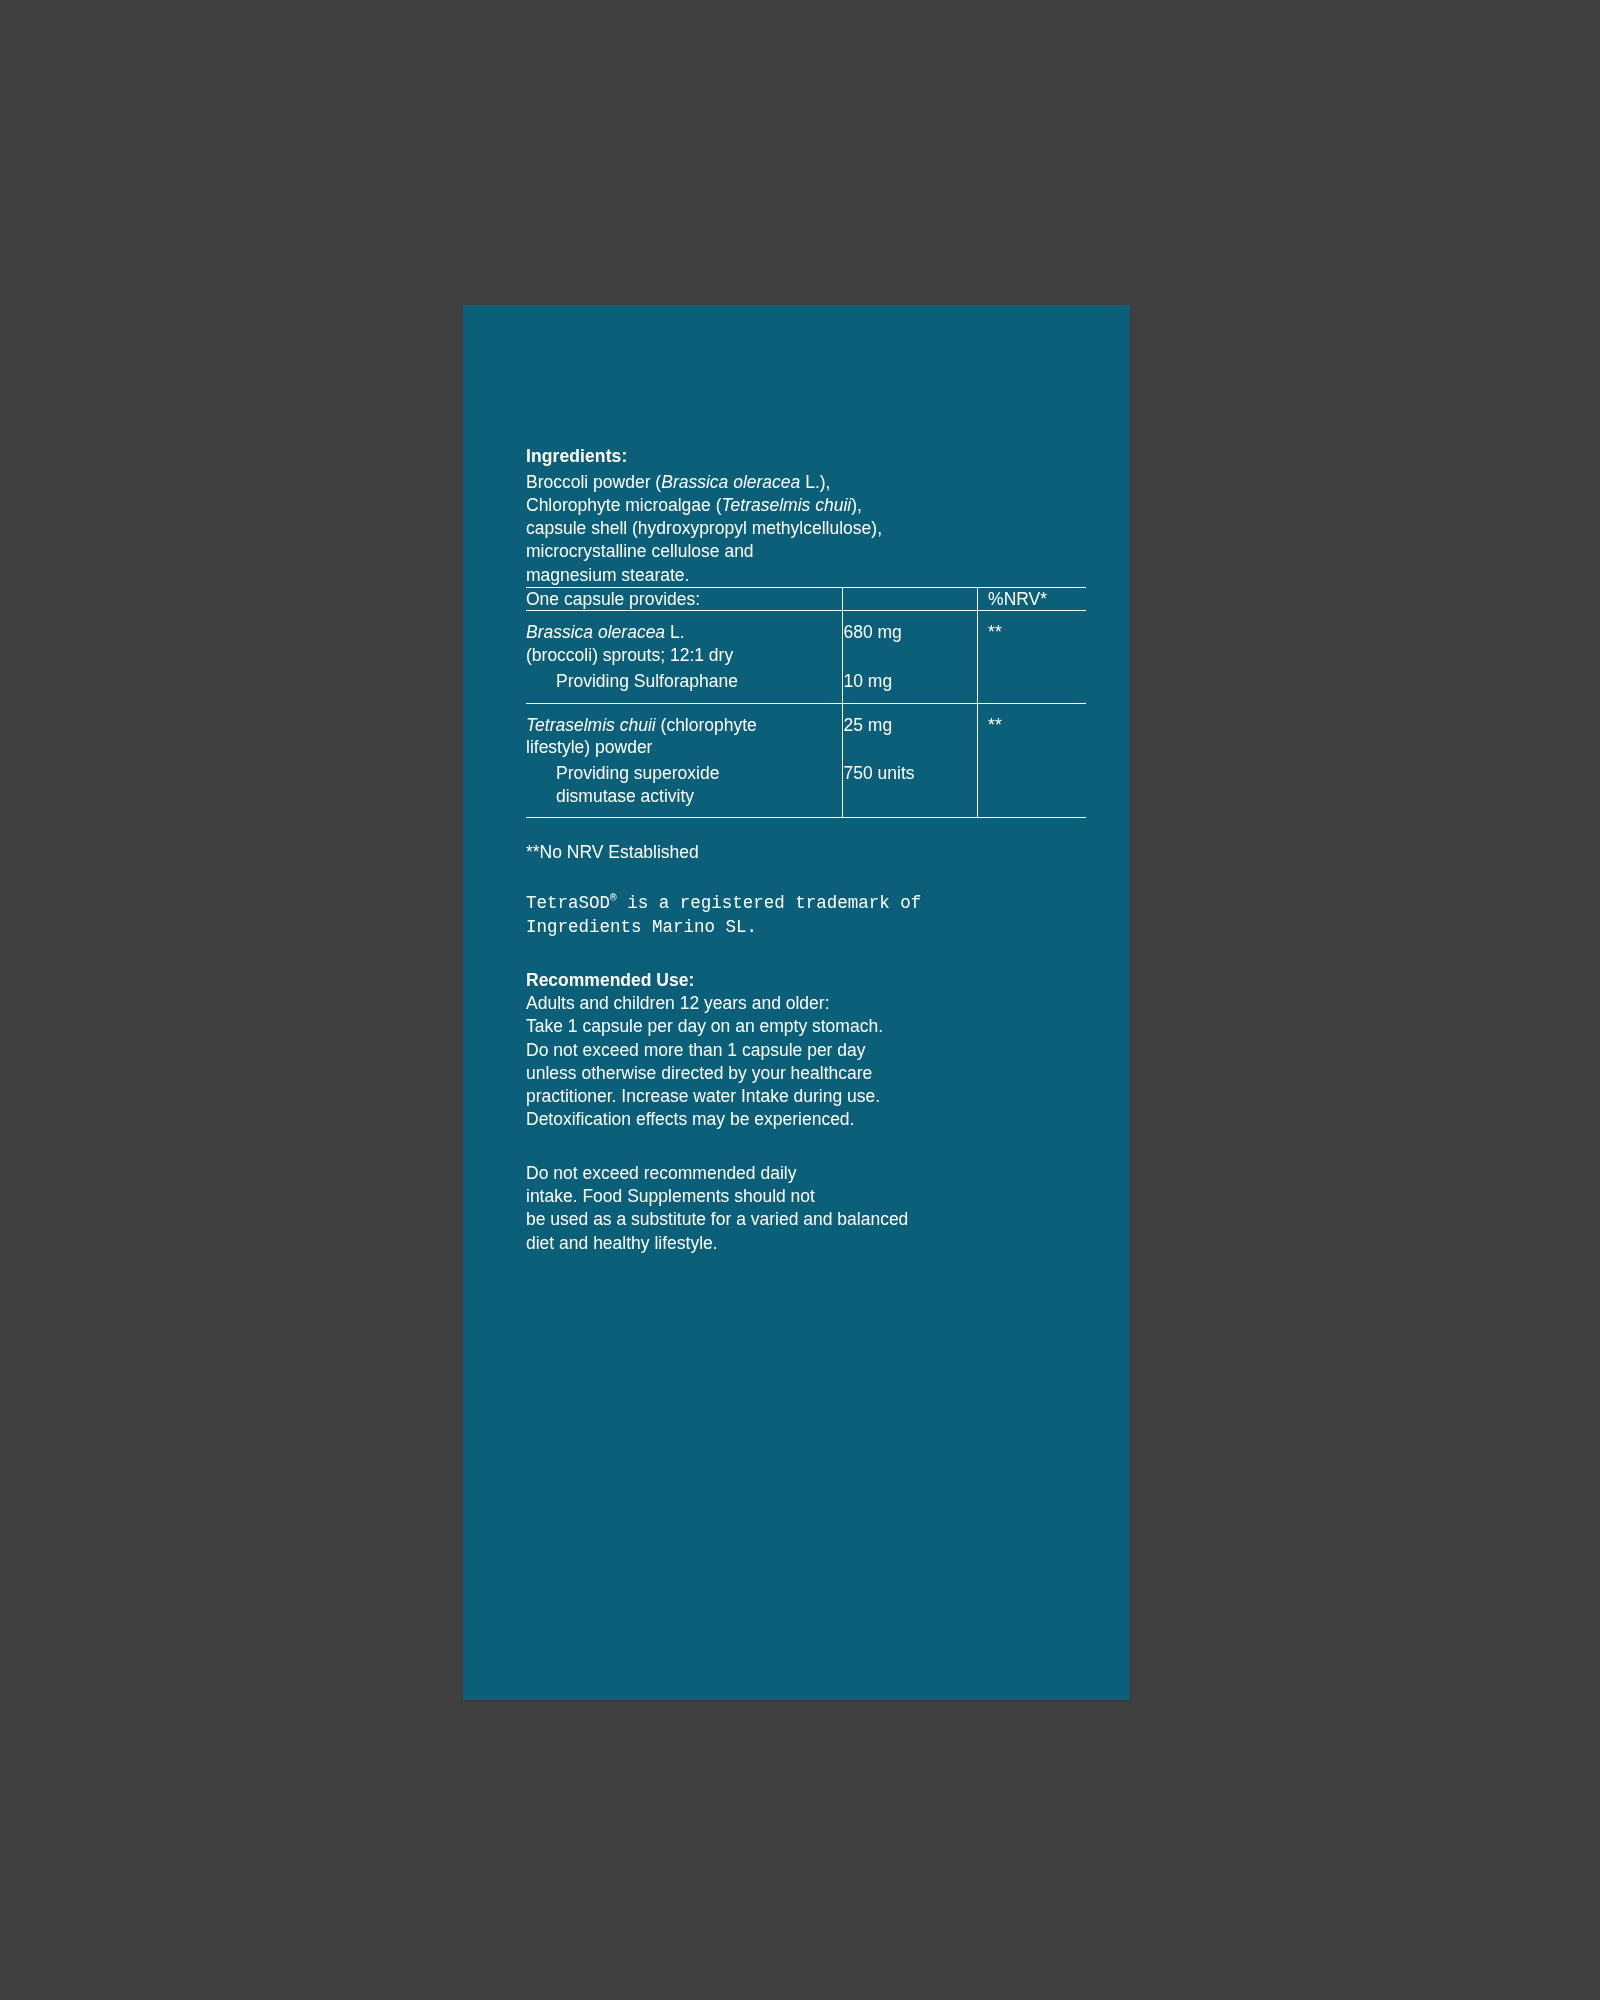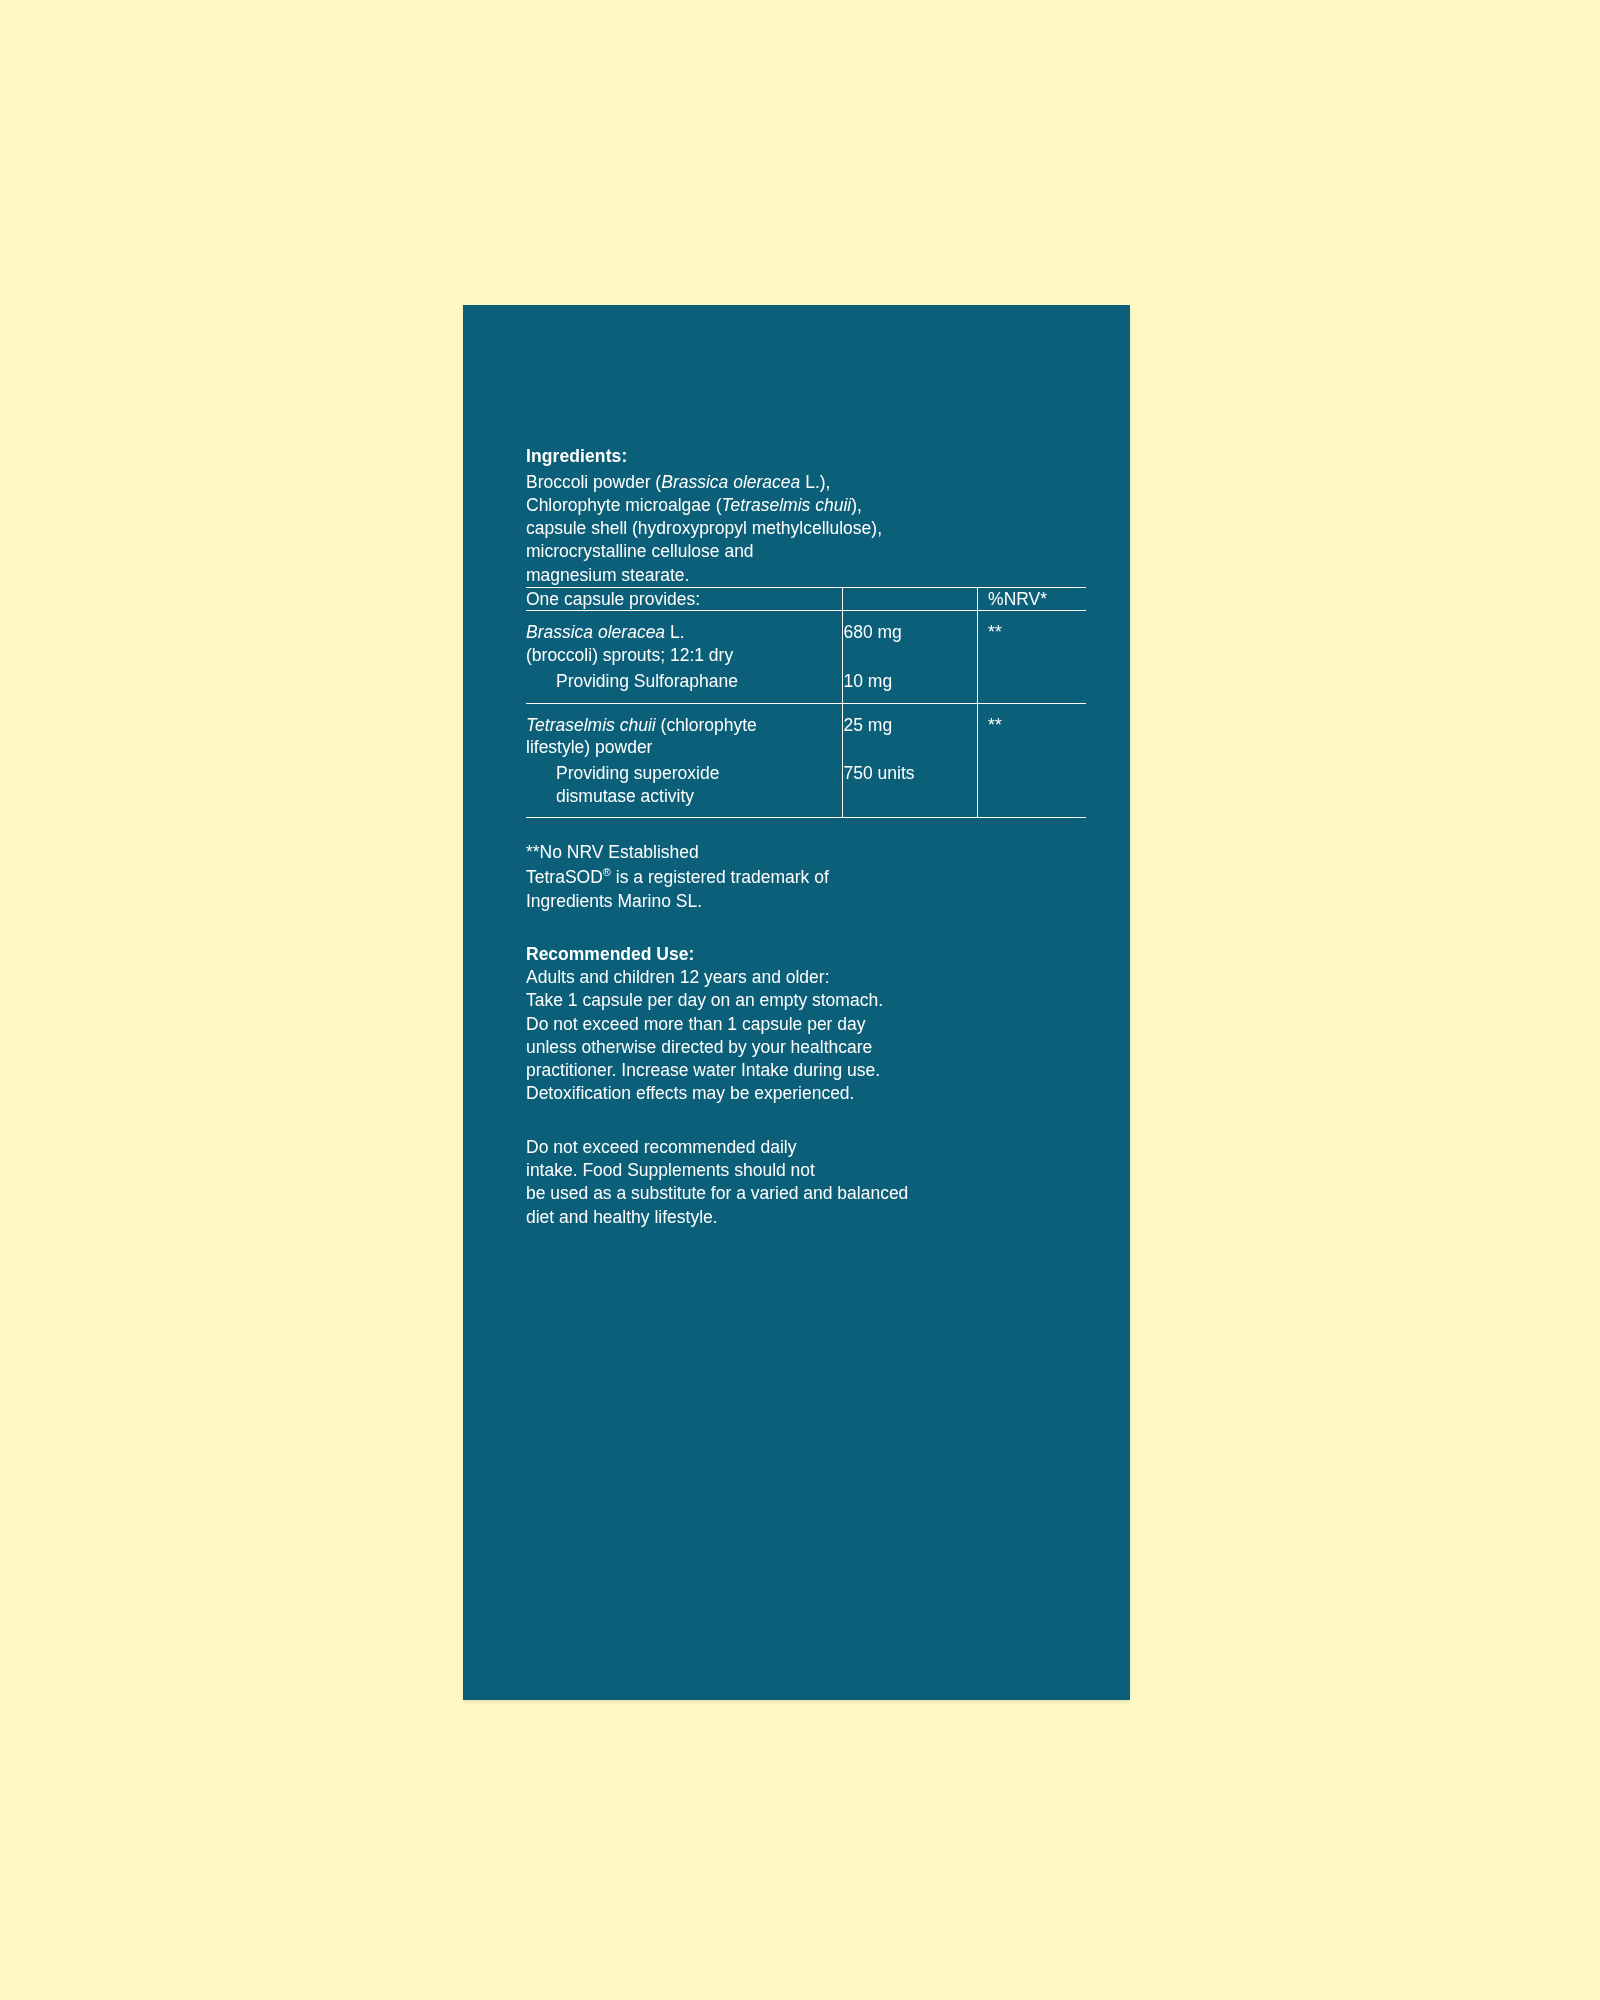--- a/index.html
+++ b/index.html
@@ -10,21 +10,21 @@
   body {
     width: 1600px;
     height: 2000px;
     font-family: "Liberation Sans", sans-serif;
     -webkit-font-smoothing: antialiased;
   }
   .page {
     position: relative;
     width: 1600px;
     height: 2000px;
-    background: #fef9c3;
+    background: #404040;
     overflow: hidden;
   }
   
   .panel {
     position: absolute;
     left: 463px;
     top: 305px;
     width: 667px;
     height: 1395px;
     background: #0b5f79;
@@ -119,22 +119,24 @@
   td.vline-amt { border-left: 1.4px solid #ffffff; }
   td.vline-nrv { border-left: 1.4px solid #ffffff; }
   .it { font-style: italic; }
 
   .notes {
     margin-top: 22px;
     font-size: 17.5px;
     line-height: 1.4;
   }
   .trademark {
+    margin-top: 26px;
     font-size: 17.5px;
     line-height: 1.38;
+    font-family: Liberation Mono, monospace;
   }
   .block {
     margin-top: 30px;
     font-size: 17.5px;
     line-height: 1.33;
   }
   .block .bhead {
     font-weight: bold;
     display: block;
   }

